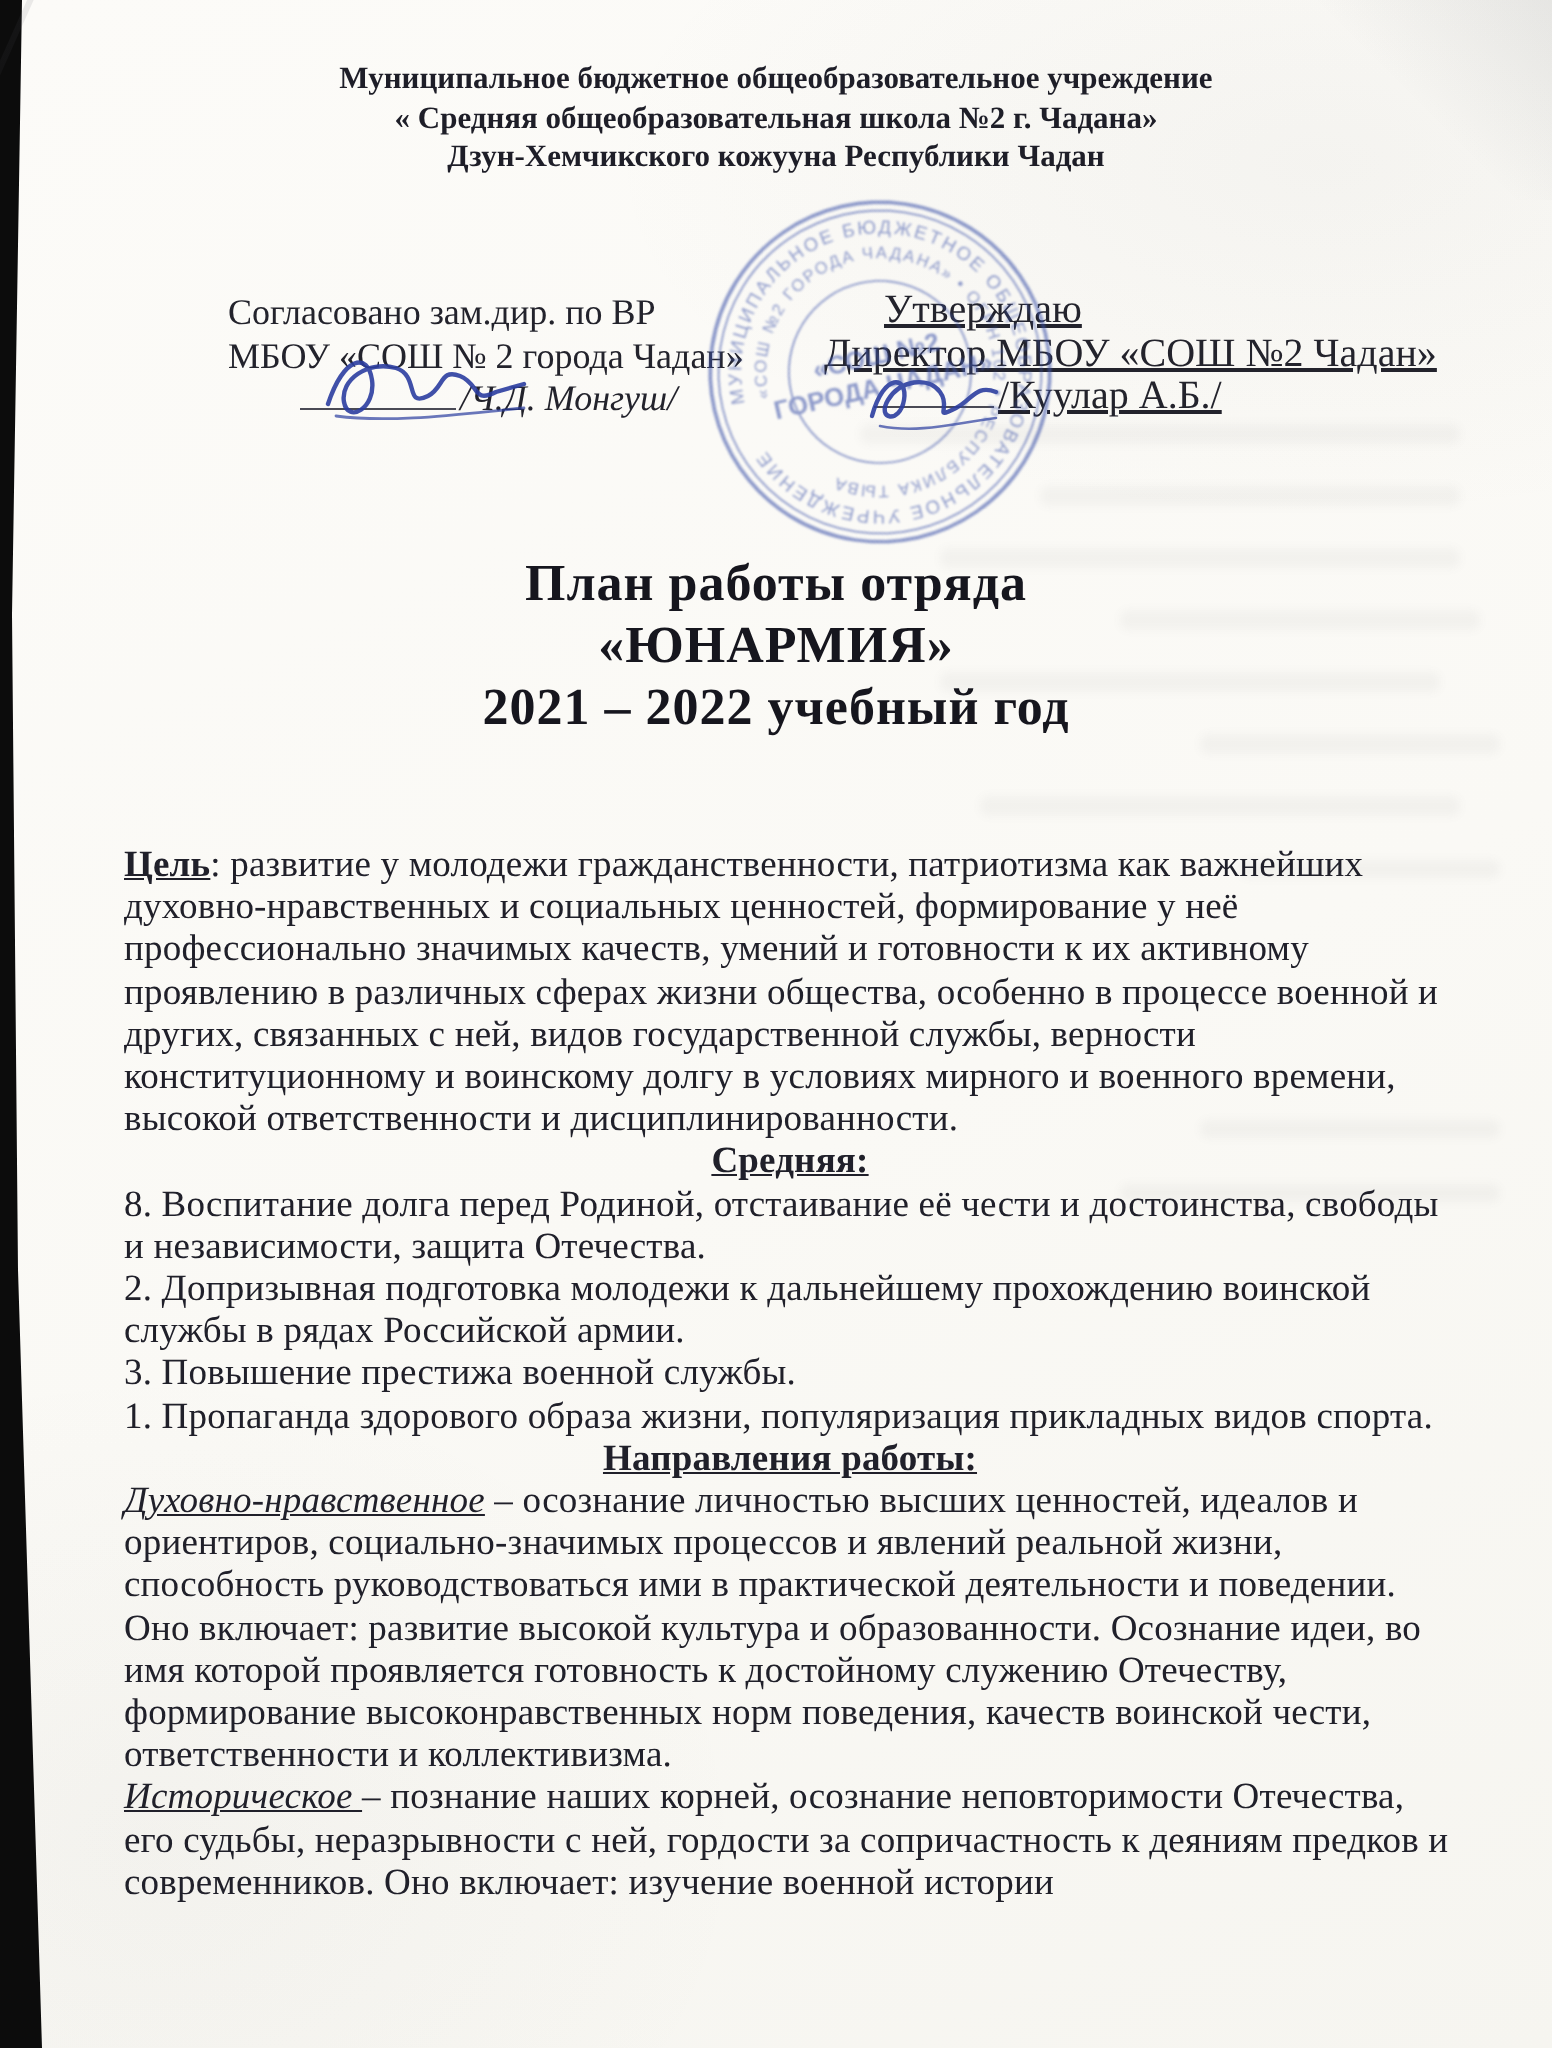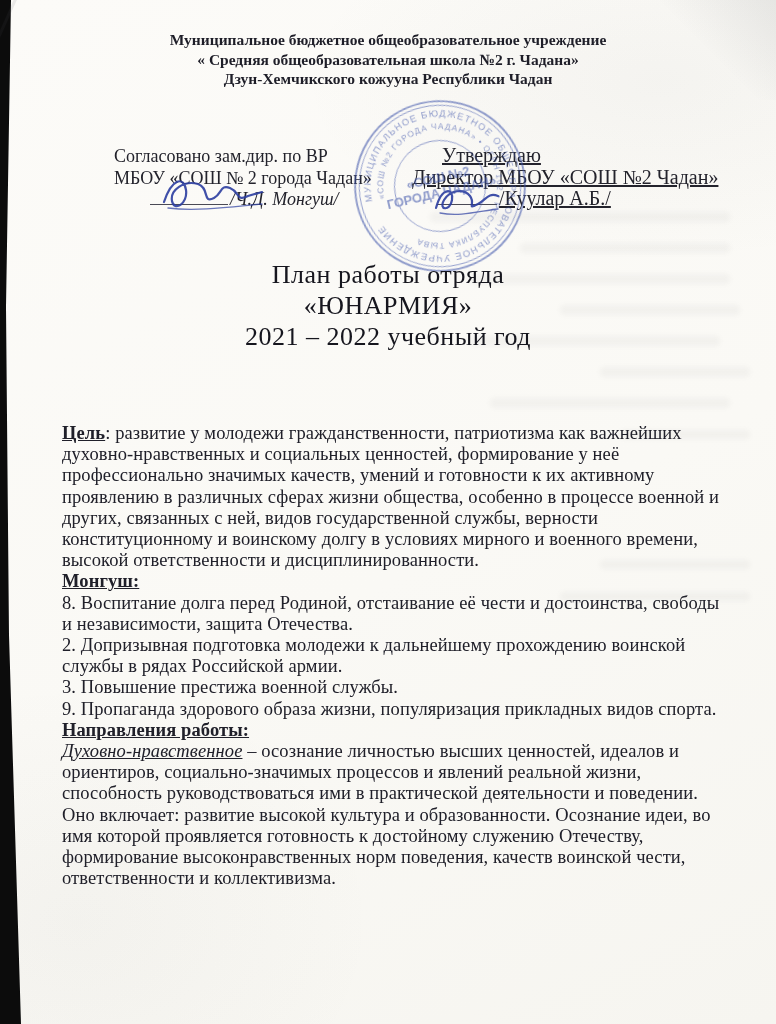--- a/index.html
+++ b/index.html
@@ -33,28 +33,28 @@
   .pl25{padding-left:25px;}
   .sig-row{padding-left:36px;font-style:italic;}
   .sig-line{display:inline-block;width:78px;height:13px;border-bottom:1.3px solid #4a4a55;margin-right:2px;}
   .sig-line.short{width:60px;}
   .sig{position:absolute;pointer-events:none;}
   .sig path{fill:none;stroke:#2b3da0;stroke-width:2.2;stroke-linecap:round;opacity:0.9;}
   .sig-mongush{left:158px;top:168px;}
   .sig-kuular{left:428px;top:178px;}
   .stamp{position:absolute;left:352px;top:98px;width:176px;height:176px;
     opacity:0.58;transform:rotate(-13deg);filter:blur(0.4px);}
-  .doc-title{position:absolute;top:259px;left:0;width:100%;text-align:center;
-    font-weight:normal;font-size:26px;line-height:31px;letter-spacing:0.5px;color:#16161e;}
+  .doc-title{position:absolute;top:276px;left:0;width:100%;text-align:center;
+    font-weight:bold;font-size:26px;line-height:31px;letter-spacing:0.5px;color:#16161e;}
   .body-text{position:absolute;top:423px;left:62px;width:666px;
     font-size:18.5px;line-height:21.2px;letter-spacing:0.1px;color:#20202a;}
   .body-text p{margin:0;}
   .b{font-weight:bold;}
   .i{font-style:italic;}
-  .u{text-decoration:underline;}
+  .u{text-decoration:underline;text-align:center;}
 </style>
 </head>
 <body>
 
 <div class="page">
 
   <div class="edge-left"></div>
   <div class="fold-tr"></div>
   <div class="crease-tl"></div>
 
@@ -125,23 +125,24 @@
 
   <div class="doc-title">
     <div>План работы отряда</div>
     <div>«ЮНАРМИЯ»</div>
     <div>2021 – 2022 учебный год</div>
   </div>
 
   <div class="body-text">
     <p><span class="b u">Цель</span><span>: развитие у молодежи гражданственности, патриотизма как важнейших духовно-нравственных и социальных ценностей, формирование у неё профессионально значимых качеств, умений и готовности к их активному проявлению в различных сферах жизни общества, особенно в процессе военной и других, связанных с ней, видов государственной службы, верности конституционному и воинскому  долгу в условиях мирного и военного времени, высокой ответственности и дисциплинированности.</span></p>
 
-    <p class="b u">Монгуш:</p>
+    <p class="b u">Средняя:</p>
     <p>8. Воспитание долга перед Родиной, отстаивание её чести и достоинства, свободы и независимости, защита Отечества.</p>
     <p>2. Допризывная подготовка молодежи к дальнейшему прохождению воинской службы в рядах Российской армии.</p>
     <p>3. Повышение престижа военной службы.</p>
-    <p>9. Пропаганда здорового образа жизни, популяризация прикладных видов спорта.</p>
+    <p>1. Пропаганда здорового образа жизни, популяризация прикладных видов спорта.</p>
 
     <p class="b u">Направления работы:</p>
     <p><span class="i u">Духовно-нравственное</span><span> – осознание личностью высших ценностей, идеалов и ориентиров, социально-значимых процессов и явлений реальной жизни, способность руководствоваться ими в практической деятельности и поведении. Оно включает: развитие высокой культура и образованности. Осознание идеи, во имя которой проявляется готовность к достойному служению Отечеству, формирование высоконравственных норм поведения, качеств воинской чести, ответственности и коллективизма.</span></p>
+    <p><span class="i u">Историческое </span><span>– познание наших корней, осознание неповторимости Отечества, его судьбы, неразрывности с ней, гордости за сопричастность к деяниям предков и современников. Оно включает: изучение военной истории</span></p>
   </div>
 
 </div>
 
 </body></html>

